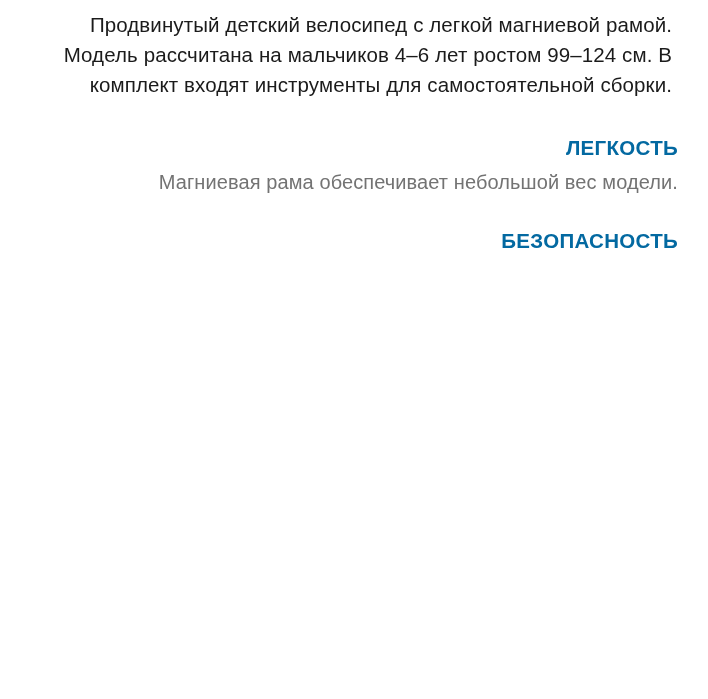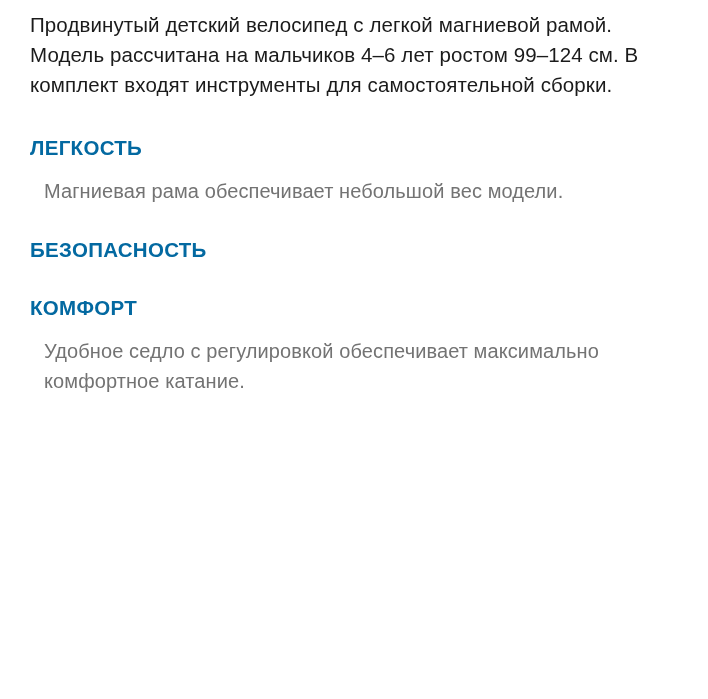--- a/index.html
+++ b/index.html
@@ -10,22 +10,23 @@
   body {
     width: 708px;
     height: 699px;
     font-family: "Liberation Sans", sans-serif;
     -webkit-font-smoothing: antialiased;
   }
   .page {
     width: 708px;
     height: 699px;
     box-sizing: border-box;
-    padding: 10px 30px 0 30px;
+    padding: 10px 30px 0 42px;
     overflow: hidden;
+    text-align: right;
   }
   .intro {
     font-size: 20.5px;
     line-height: 30px;
     color: #1b1b1b;
     font-weight: 400;
     letter-spacing: 0.1px;
     margin: 0 0 34px 0;
     max-width: 630px;
   }
@@ -42,38 +43,34 @@
     color: #0369a1;
     letter-spacing: 0.3px;
     margin: 0 0 5px 0;
   }
   .section-body {
     font-size: 20px;
     line-height: 30px;
     font-weight: 400;
     color: #737373;
     letter-spacing: 0.1px;
-    margin: 14px;
+    margin: 0;
     max-width: 640px;
   }
 </style>
 </head>
 <body>
 
 <div class="page">
 
   <p class="intro">Продвинутый детский велосипед с легкой магниевой рамой. Модель рассчитана на мальчиков 4–6 лет ростом 99–124 см. В комплект входят инструменты для самостоятельной сборки.</p>
 
   <div class="section">
     <h2 class="section-title">ЛЕГКОСТЬ</h2>
     <p class="section-body">Магниевая рама обеспечивает небольшой вес модели.</p>
   </div>
 
   <div class="section">
     <h2 class="section-title">БЕЗОПАСНОСТЬ</h2>
   </div>
 
-  <div class="section">
-    <h2 class="section-title">КОМФОРТ</h2>
-    <p class="section-body">Удобное седло с регулировкой обеспечивает максимально комфортное катание.</p>
-  </div>
 
 </div>
 
 </body></html>

